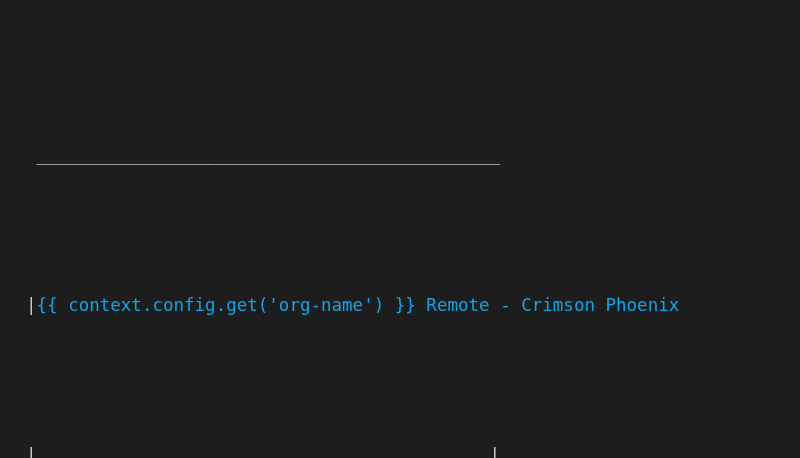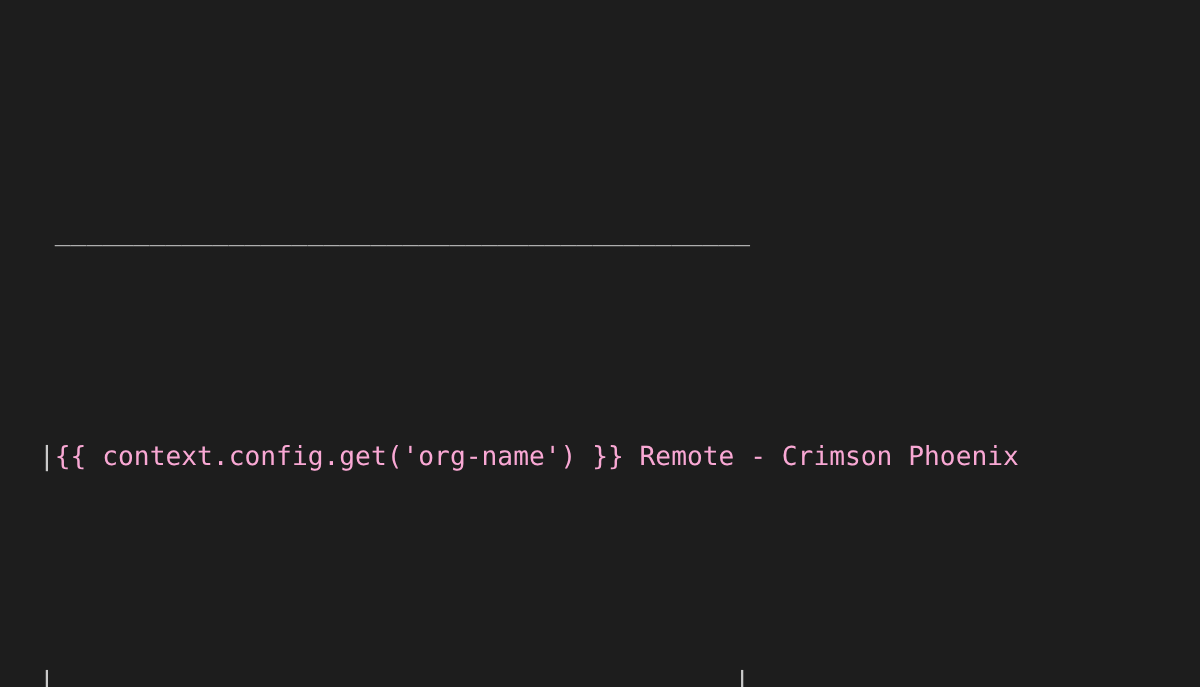--- a/index.html
+++ b/index.html
@@ -46,21 +46,21 @@
 <body style="background: rgb(29, 29, 29);">
 
 <div id="screen" style="background: rgb(29, 29, 29);">
 
   <div class="grid">
 
     
     <div class="row"><span class="frame" style="color: rgb(201, 201, 201); margin-top: 21px;"> ____________________________________________</span></div>
 
     
-    <div class="row"><span class="frame" style="color: rgb(201, 201, 201);">|</span><span class="txt" style="color: #f9a8d4;">{{ context.config.get('org-name') }} Remote - Crimson Phoenix</span></div>
+    <div class="row"><span class="frame" style="color: rgb(201, 201, 201);">|</span><span class="txt" style="color: #0ea5e9;">{{ context.config.get('org-name') }} Remote - Crimson Phoenix</span></div>
 
     
     <div class="row"><span class="frame" style="color: rgb(201, 201, 201);">|___________________________________________|</span></div>
 
     
     
 
     
     
 

